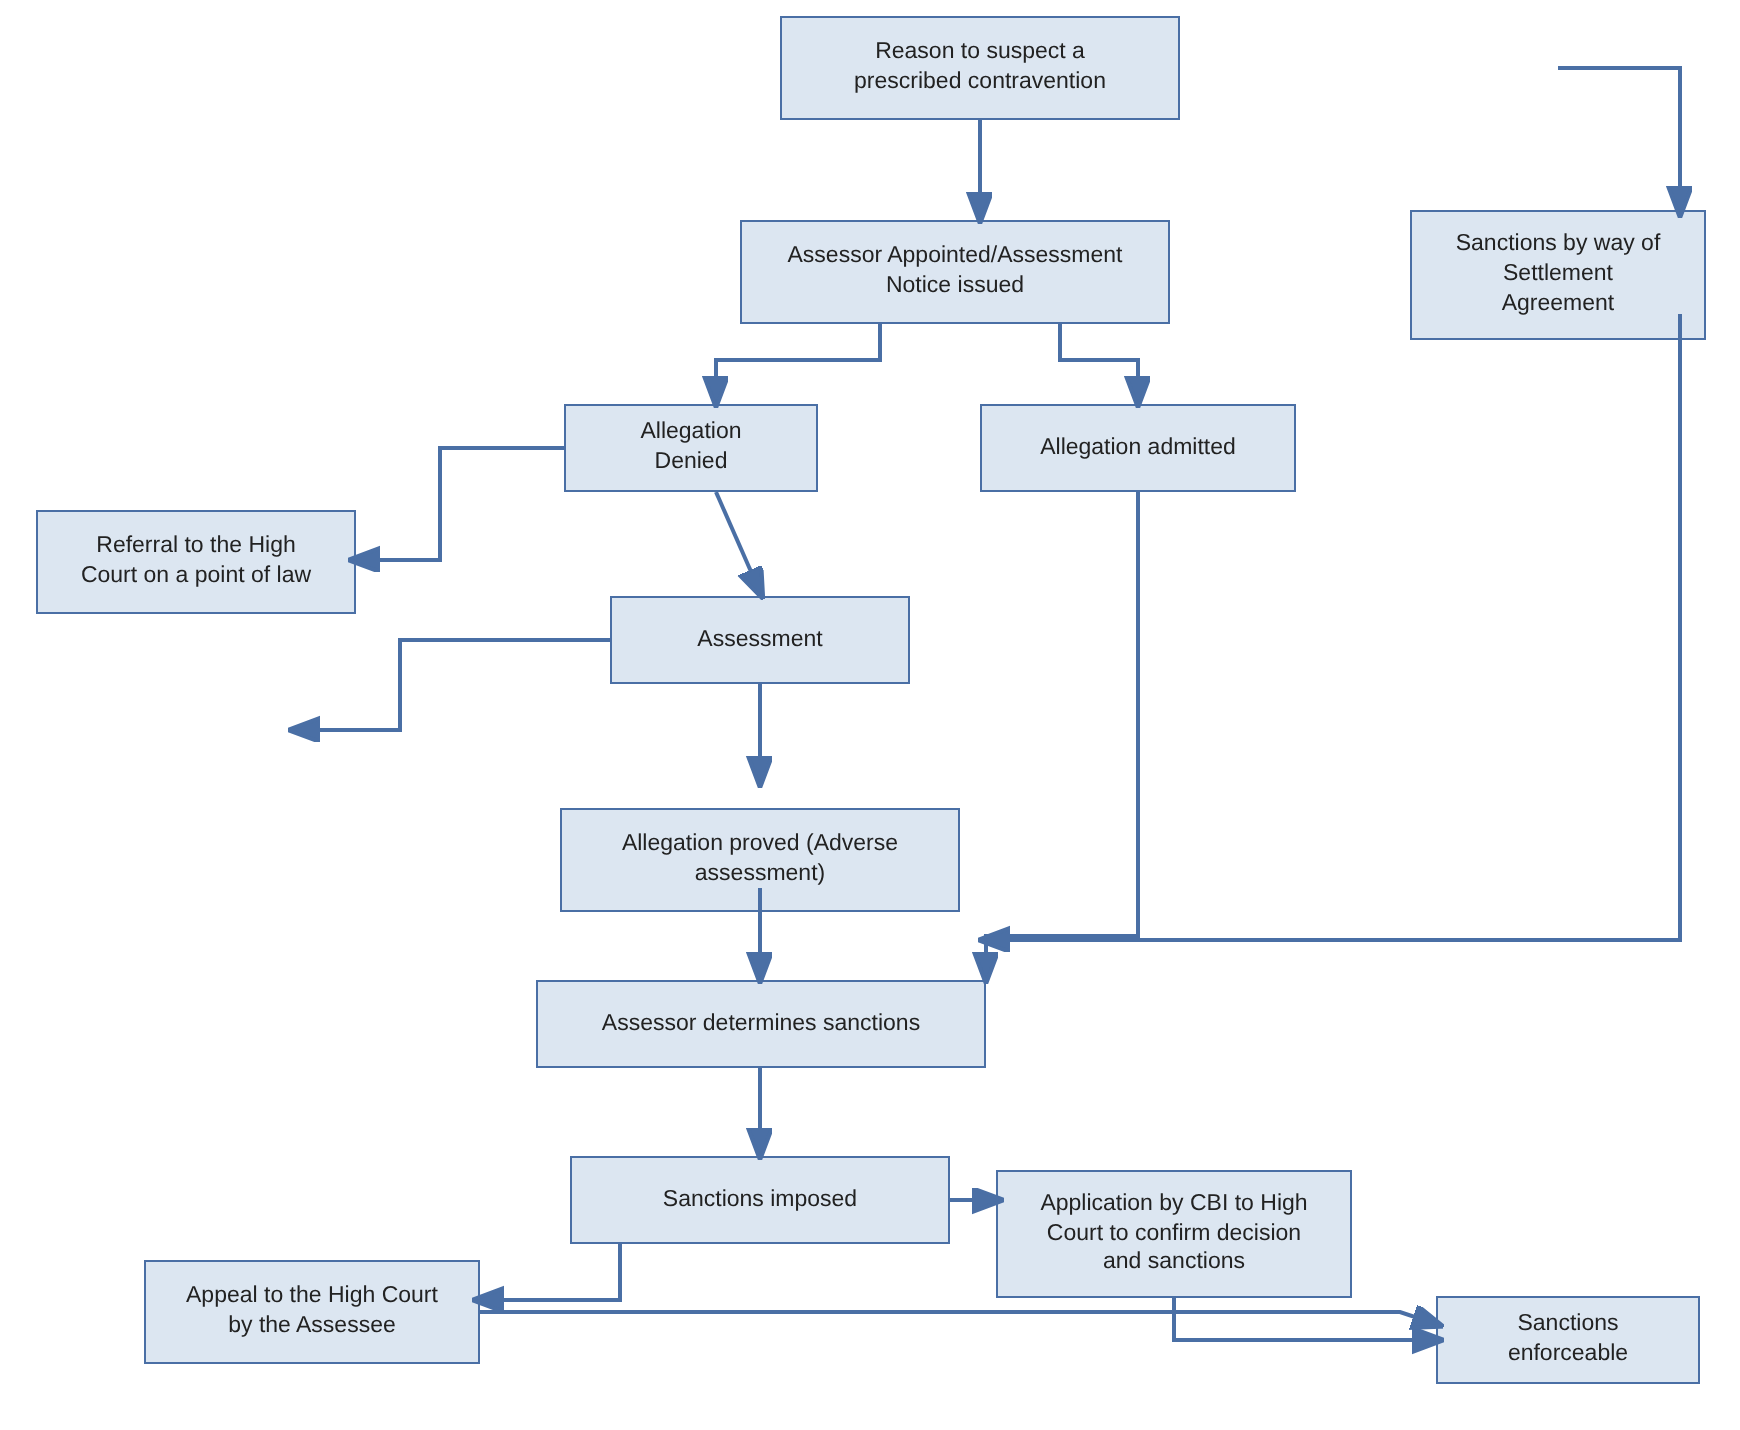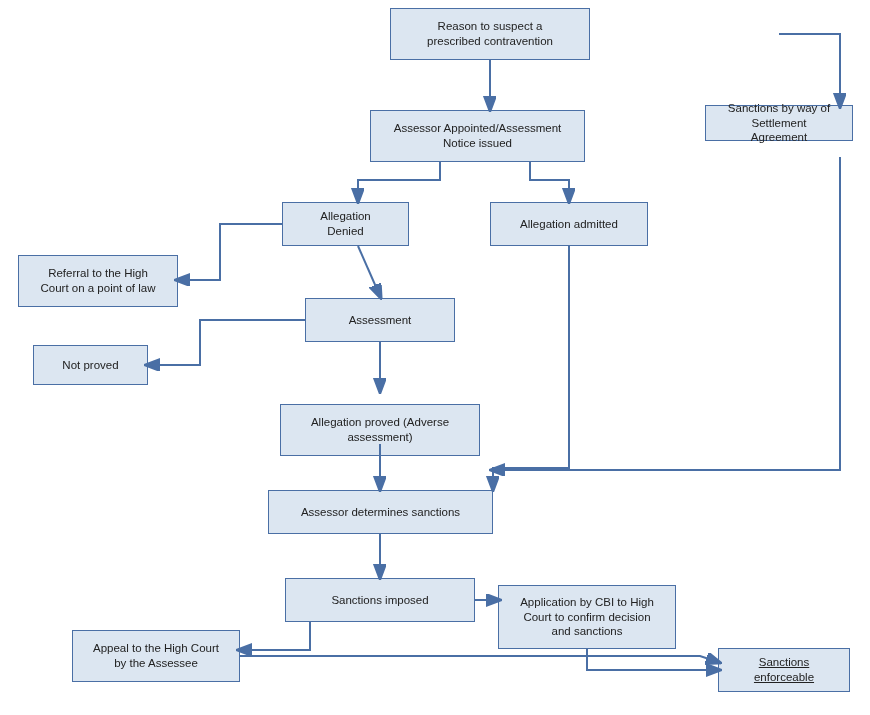--- a/index.html
+++ b/index.html
@@ -49,43 +49,42 @@
   </style>
 </head>
 <body>
 
 <div id="diagram">
 
   <div class="box" style="left:390px;top:8px;width:200px;height:52px;">Reason to suspect a prescribed contravention</div>
 
   <div class="box" style="left:370px;top:110px;width:215px;height:52px;">Assessor Appointed/Assessment Notice issued</div>
 
-  <div class="box" style="left:705px;top:105px;width:148px;height:36px;">Sanctions by way of Settlement Agreement</div>
+  <div class="box" style="left:705px;top:105px;width:148px;height:65px;">Sanctions by way of Settlement Agreement</div>
 
   <div class="box" style="left:282px;top:202px;width:127px;height:44px;">Allegation Denied</div>
 
   <div class="box" style="left:18px;top:255px;width:160px;height:52px;">Referral to the High Court on a point of law</div>
 
   <div class="box" style="left:490px;top:202px;width:158px;height:44px;">Allegation admitted</div>
 
   <div class="box" style="left:305px;top:298px;width:150px;height:44px;">Assessment</div>
 
-  <div class="box" style="left:33px;top:345px;width:115px;height:40px;">Not proved</div>
 
   <div class="box" style="left:280px;top:404px;width:200px;height:52px;">Allegation proved (Adverse assessment)</div>
 
   <div class="box" style="left:268px;top:490px;width:225px;height:44px;">Assessor determines sanctions</div>
 
   <div class="box" style="left:285px;top:578px;width:190px;height:44px;">Sanctions imposed</div>
 
   <div class="box" style="left:72px;top:630px;width:168px;height:52px;">Appeal to the High Court by the Assessee</div>
 
   <div class="box" style="left:498px;top:585px;width:178px;height:64px;">Application by CBI to High Court to confirm decision and sanctions</div>
 
-  <div class="box" style="left:718px;top:648px;width:132px;height:44px;text-decoration:underline;">Sanctions enforceable</div>
+  <div class="box" style="left:718px;top:648px;width:132px;height:44px;">Sanctions enforceable</div>
 
   <svg id="arrows">
     <defs>
       <marker id="arrow" markerWidth="8" markerHeight="8" refX="6" refY="3" orient="auto">
         <polygon points="0 0, 8 3, 0 6" fill="#4a6fa5"></polygon>
       </marker>
     </defs>
 
     <line x1="490" y1="60" x2="490" y2="108" marker-end="url(#arrow)"></line>
 

